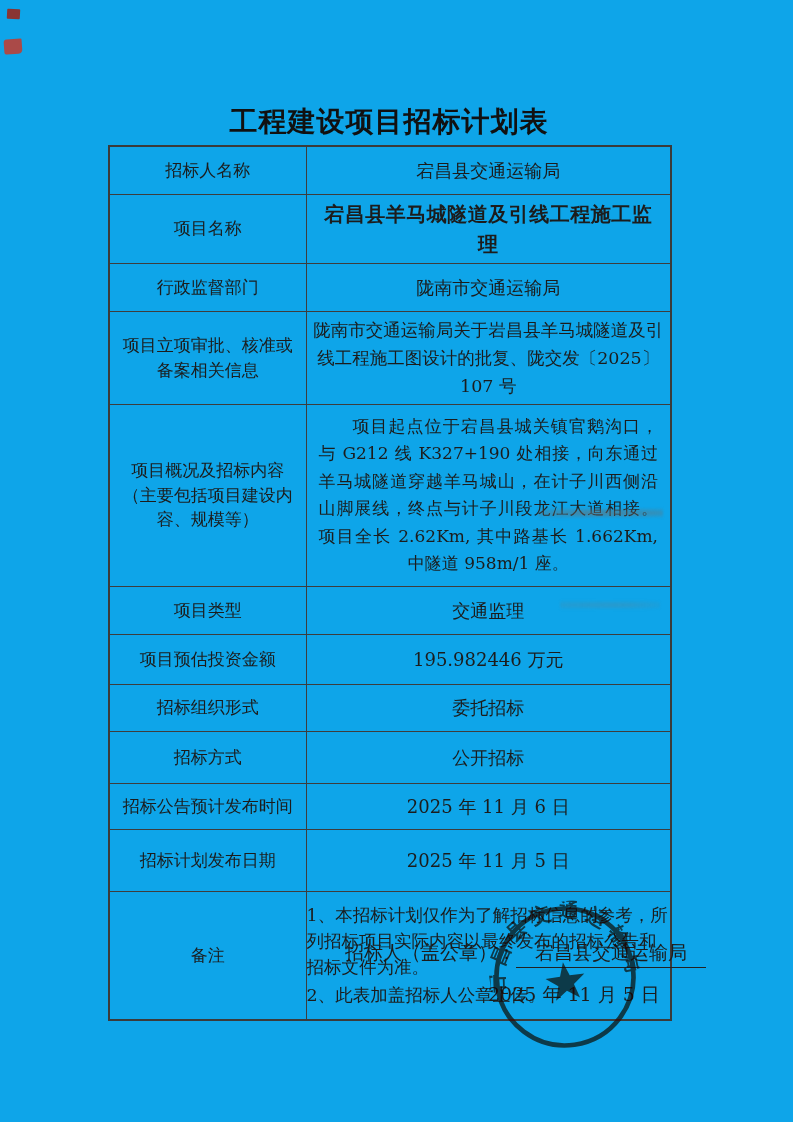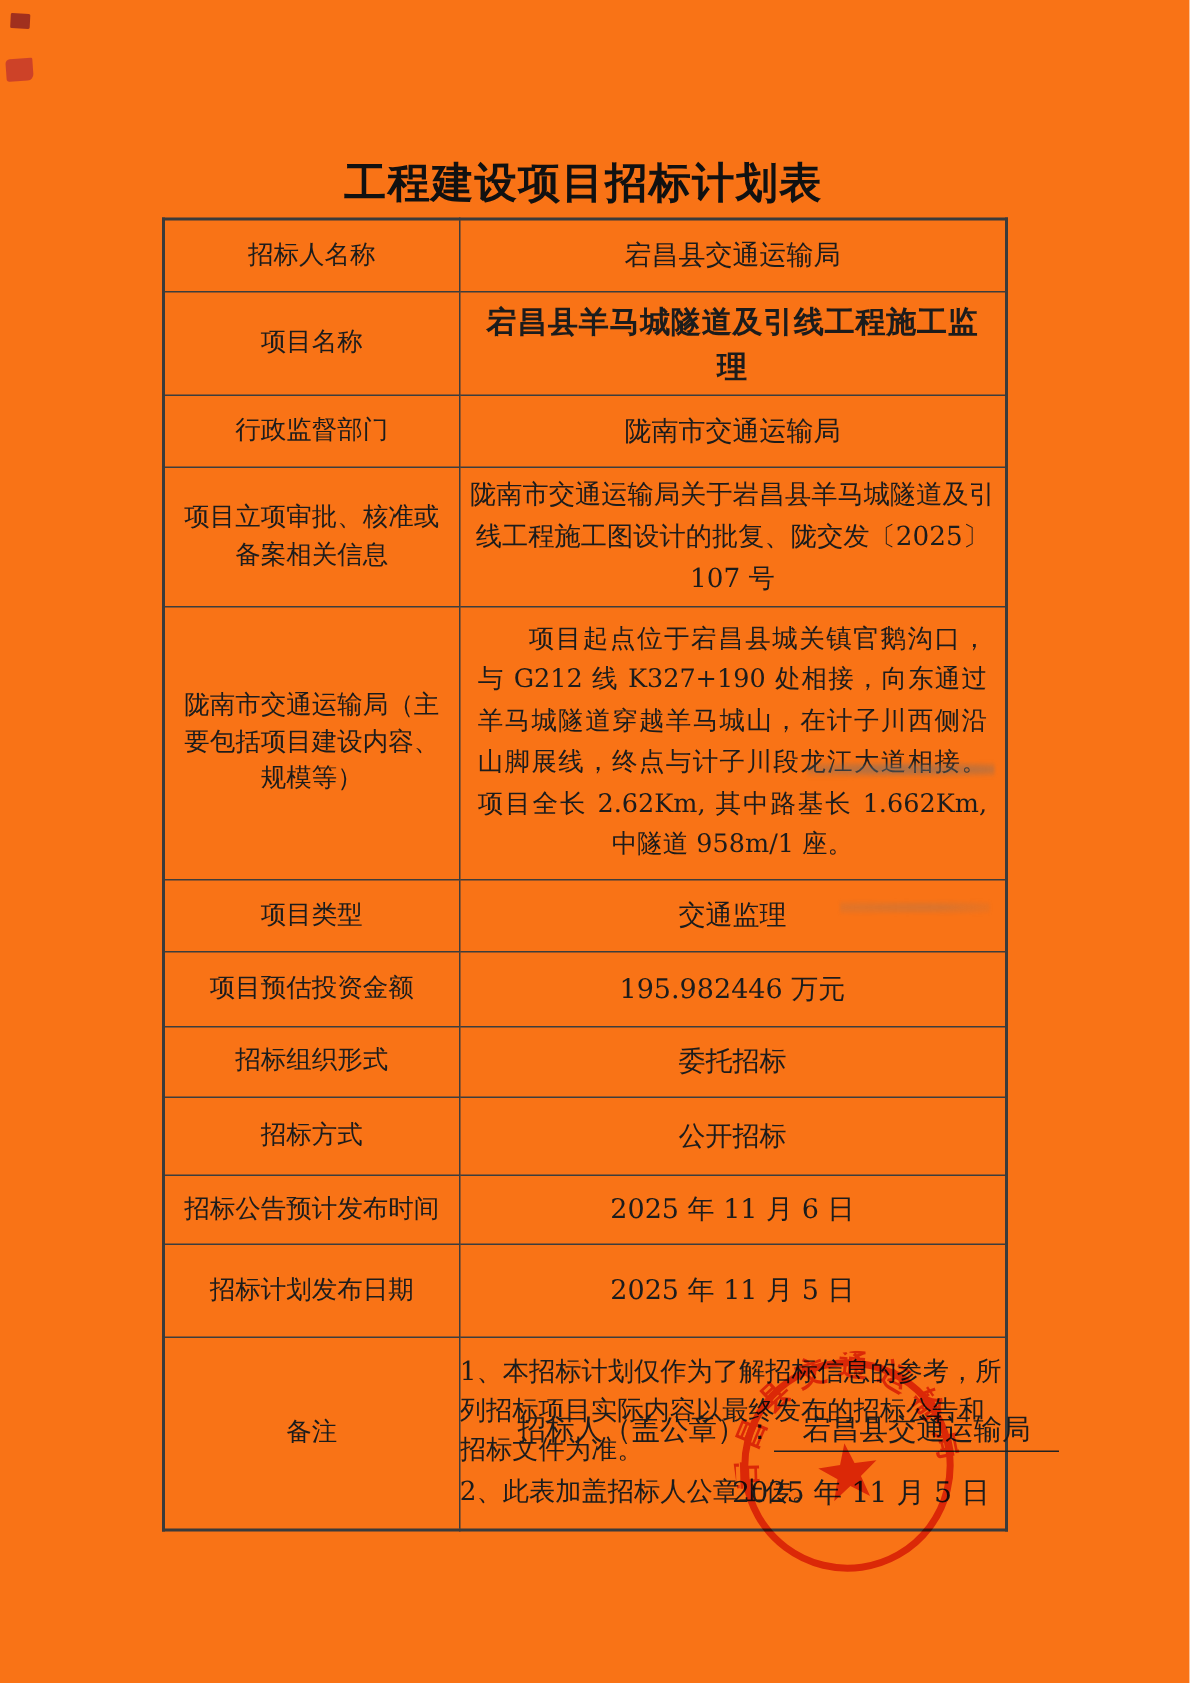--- a/index.html
+++ b/index.html
@@ -6,21 +6,21 @@
   body {
     width:793px; height:1122px;
     background:#ffffff;
     font-family:"DejaVu Serif","Liberation Serif",serif;
     color:#1c1c1c;
     -webkit-font-smoothing:antialiased;
   }
   .page {
     position:relative;
     width:793px; height:1122px;
-    background:#f97316;
+    background:#0ea5e9;
     overflow:hidden;
   }
 
   
   .scan-mark { position:absolute; }
   .scan-mark-1 { left:7px; top:9px; width:13px; height:10px; background:#97291f; transform:rotate(3deg); border-radius:1px; opacity:.9; }
   .scan-mark-2 { left:4px; top:39px; width:18px; height:15px; background:#c53a2b; border-radius:3px 1px 4px 2px; transform:rotate(-4deg); opacity:.85; }
 
   .title {
     position:absolute; top:103px; left:108px; width:562px;
@@ -132,21 +132,21 @@
       </tr>
       <tr class="r3">
         <td class="label-cell">行政监督部门</td>
         <td class="value-cell">陇南市交通运输局</td>
       </tr>
       <tr class="r4">
         <td class="label-cell">项目立项审批、核准或备案相关信息</td>
         <td class="value-cell">陇南市交通运输局关于岩昌县羊马城隧道及引线工程施工图设计的批复、陇交发〔2025〕107 号</td>
       </tr>
       <tr class="r5">
-        <td class="label-cell">陇南市交通运输局（主要包括项目建设内容、规模等）</td>
+        <td class="label-cell">项目概况及招标内容（主要包括项目建设内容、规模等）</td>
         <td class="value-cell">项目起点位于宕昌县城关镇官鹅沟口，与 G212 线 K327+190 处相接，向东通过羊马城隧道穿越羊马城山，在计子川西侧沿山脚展线，终点与计子川段龙江大道相接。项目全长 2.62Km, 其中路基长 1.662Km, 中隧道 958m/1 座。</td>
       </tr>
       <tr class="r6">
         <td class="label-cell">项目类型</td>
         <td class="value-cell">交通监理</td>
       </tr>
       <tr class="r7">
         <td class="label-cell">项目预估投资金额</td>
         <td class="value-cell">195.982446 万元</td>
       </tr>

